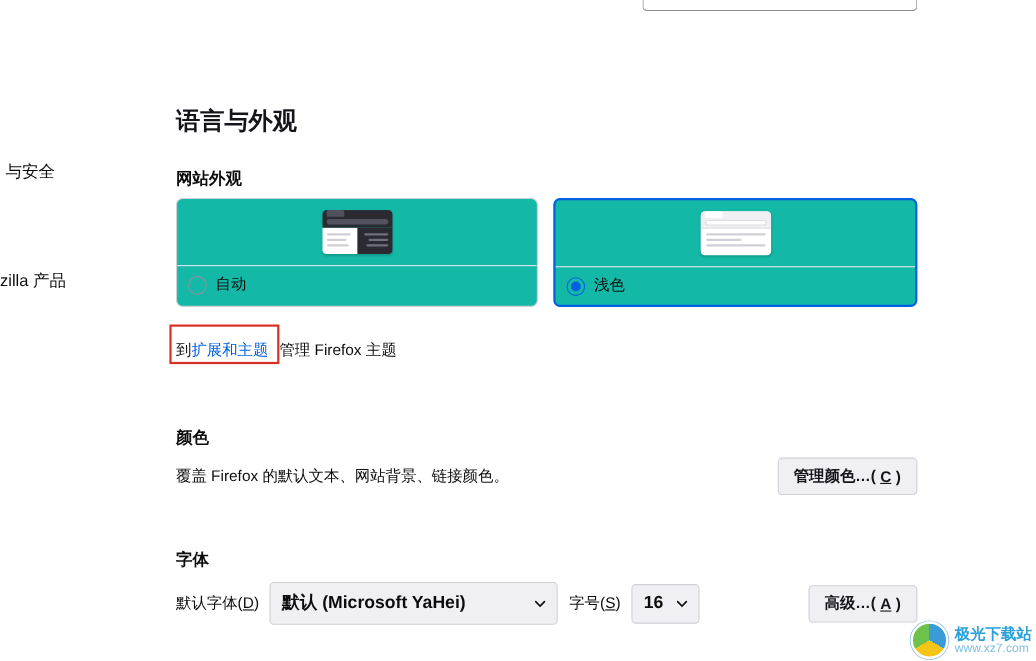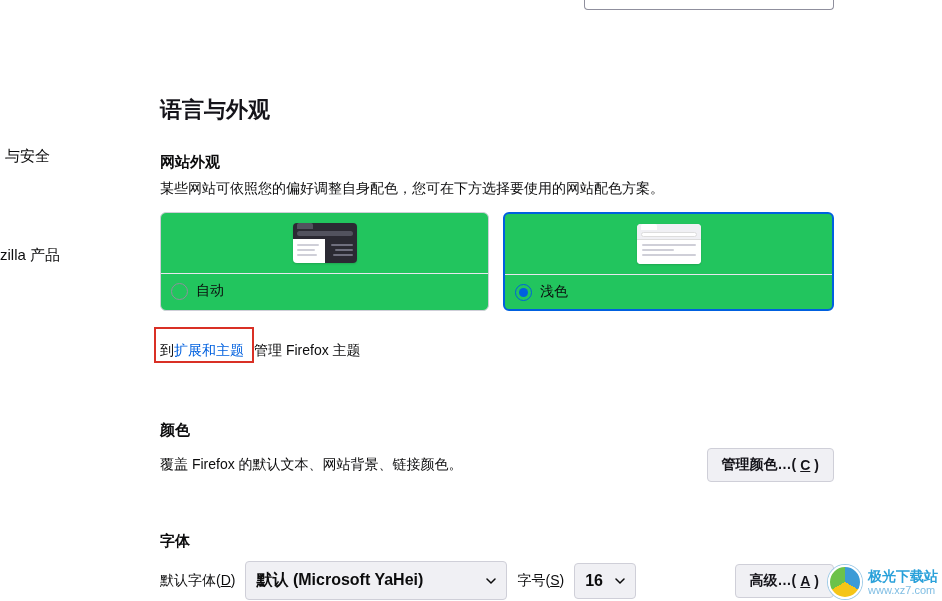--- a/index.html
+++ b/index.html
@@ -68,21 +68,21 @@
       display: flex;
       gap: 14px;
       margin-bottom: 16px;
     }
     .theme-card {
       flex: 1;
       border: 1px solid #cfcfd8;
       border-radius: 6px;
       overflow: hidden;
       cursor: pointer;
-      background: #22c55e;
+      background: #14b8a6;
     }
     .theme-card.selected {
       border: 2px solid #0060df;
     }
     .theme-preview {
       display: flex;
       align-items: center;
       justify-content: center;
       height: 60px;
     }
@@ -270,21 +270,20 @@
   <div class="sidebar-item" style="margin-top:22px;"></div>
   <div class="sidebar-item" style="margin-top:22px;">zilla 产品</div>
 </div>
 
 <div class="main">
   <div class="search-frag"></div>
 
   <h2 class="section-title">语言与外观</h2>
 
   <div class="sub-title">网站外观</div>
-  <div class="desc">某些网站可依照您的偏好调整自身配色，您可在下方选择要使用的网站配色方案。</div>
 
   <div class="theme-row">
 
     <div class="theme-card">
       <div class="theme-preview">
         <div class="auto-mini">
           <div class="pane-l"></div>
             <div class="pane-r"></div>
           <div class="chrome-d"></div>
           <div class="tab-l"></div>

